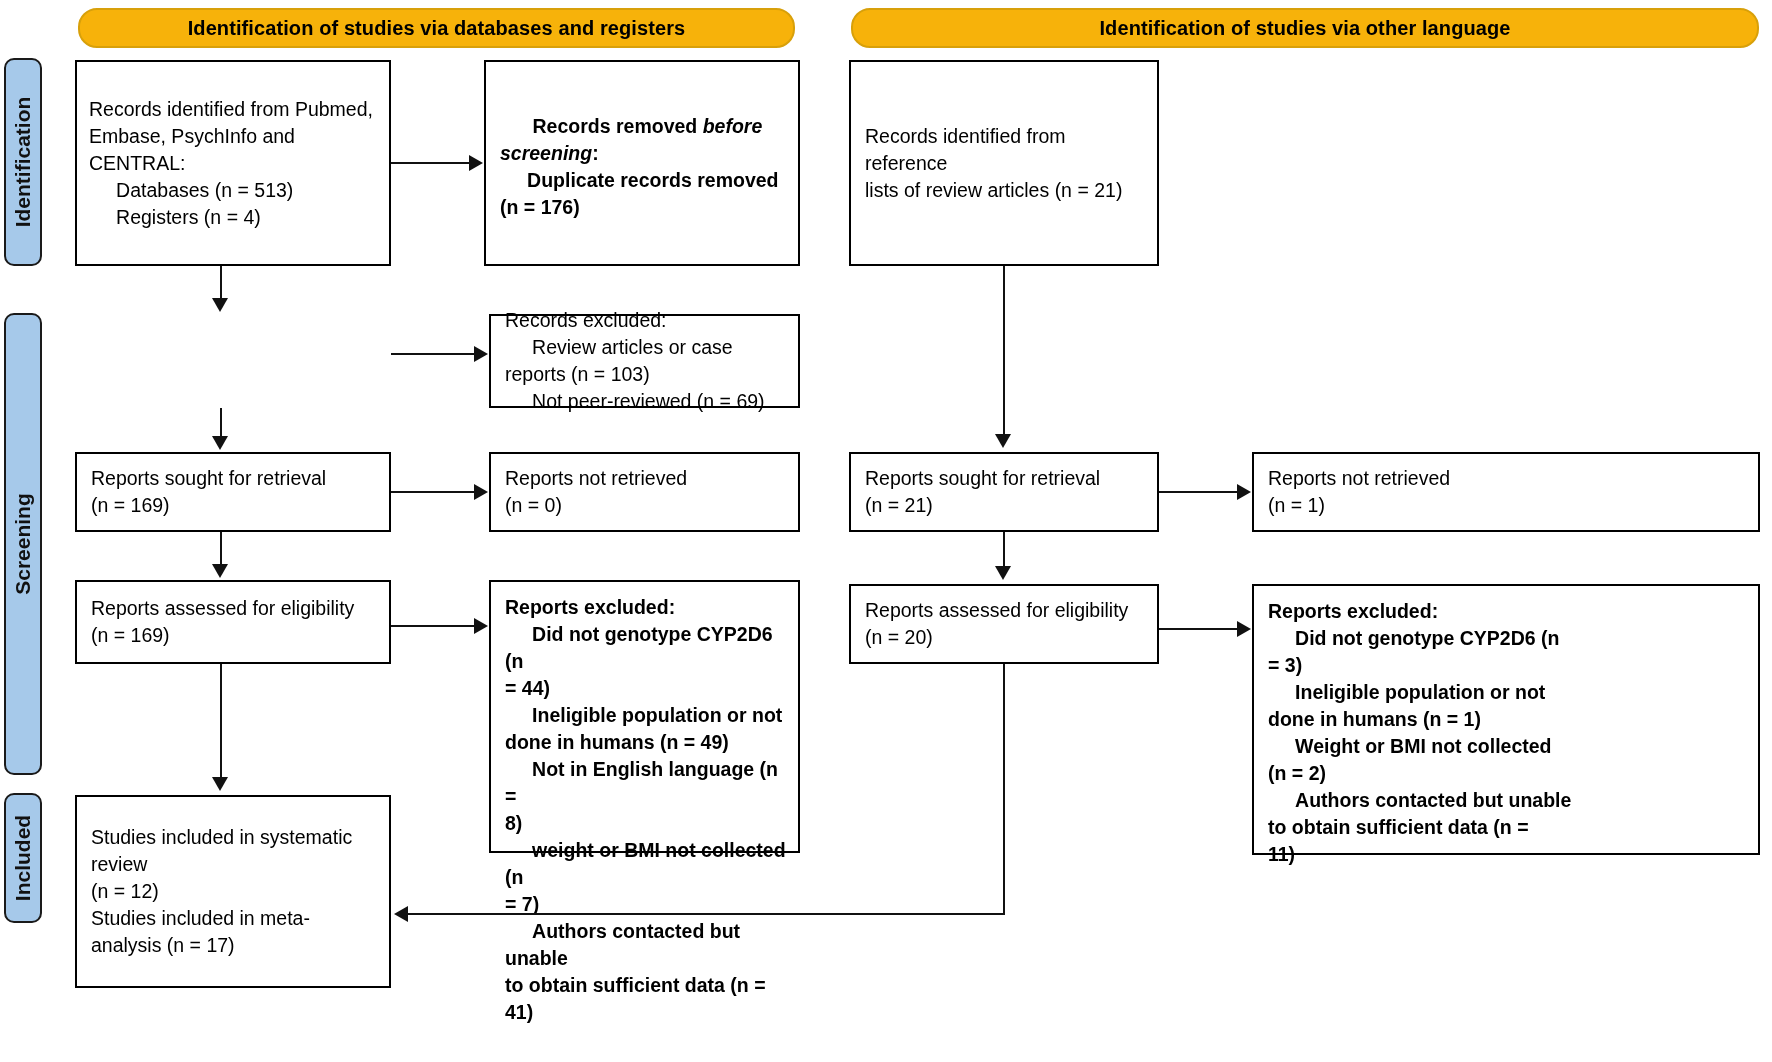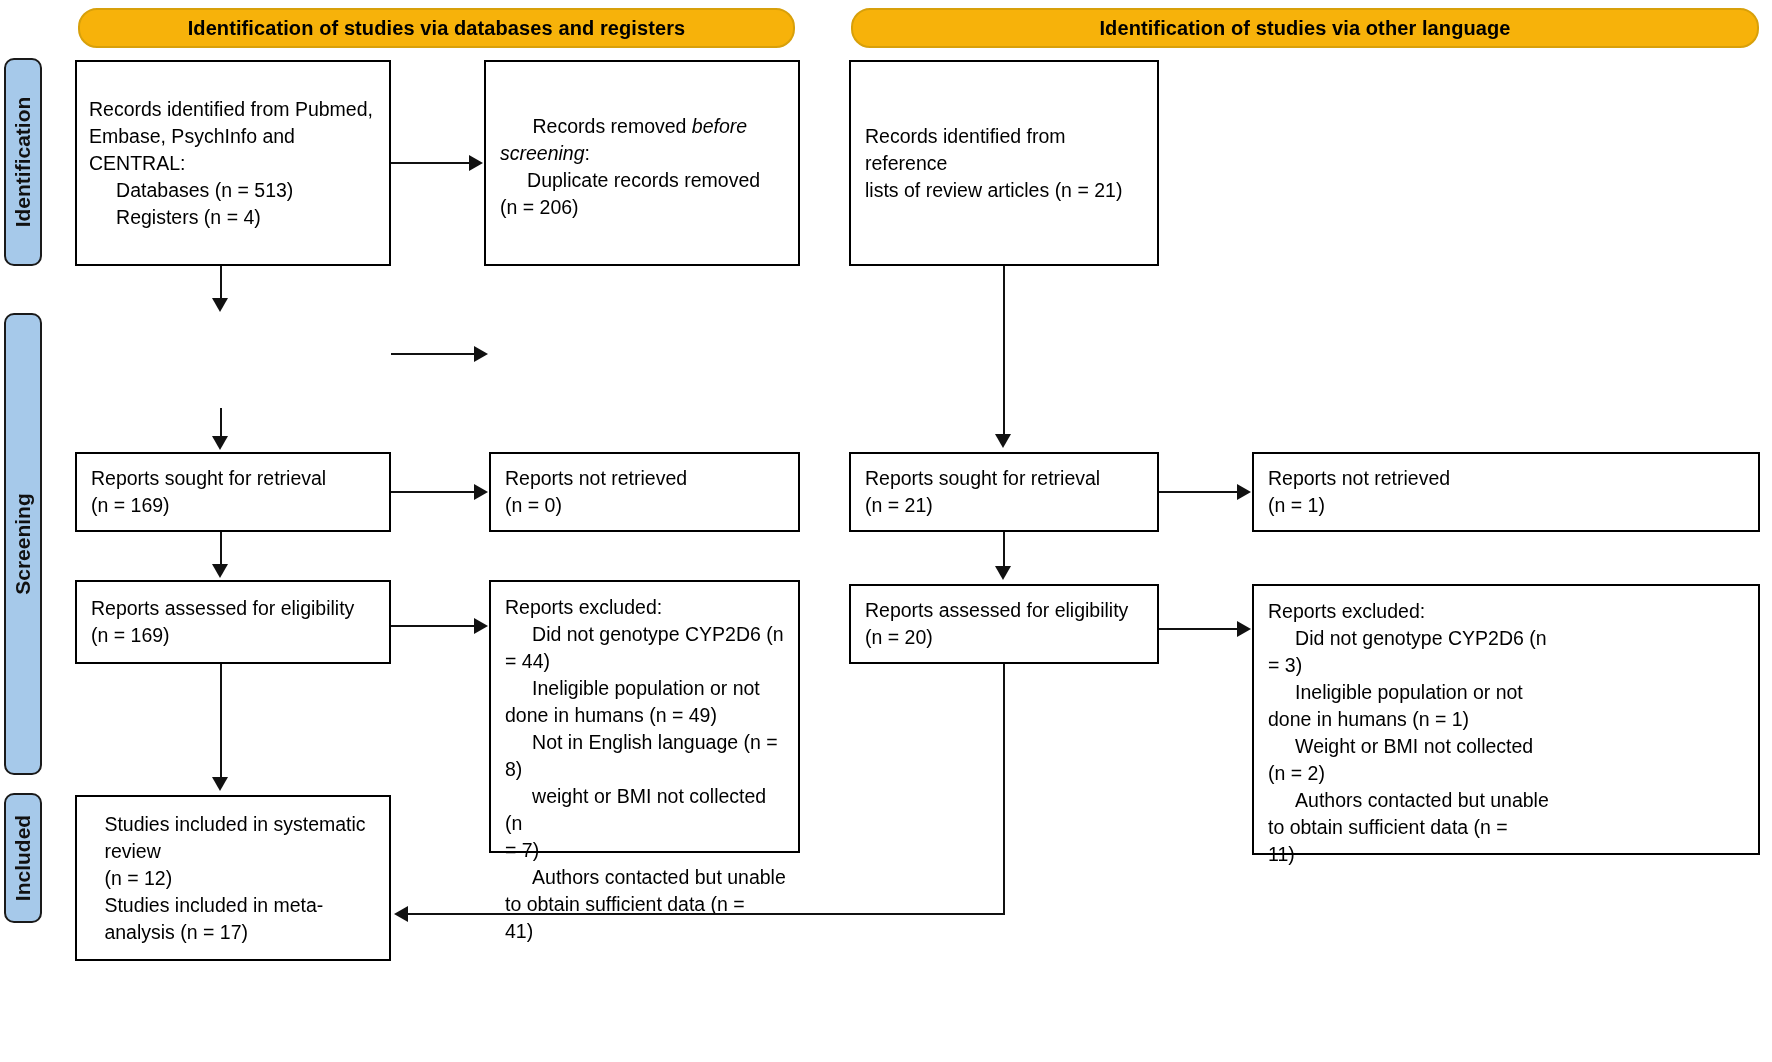--- a/index.html
+++ b/index.html
@@ -62,20 +62,21 @@
   }
   .box .box-text {
     font-size: 19.5px;
     line-height: 27px;
     color: #000000;
     white-space: pre-wrap;
   }
   .box.align-top {
     align-items: flex-start;
     padding-top: 12px;
+    font-weight: bold;
   }
   .ital { font-style: italic; }
   
   .hline {
     position: absolute;
     height: 0;
     border-top: 2px solid #111111;
   }
   .vline {
     position: absolute;
@@ -133,25 +134,31 @@
     <div class="box-text">Records identified from Pubmed,
 Embase, PsychInfo and
 CENTRAL:
      Databases (n = 513)
      Registers (n = 4)</div>
   </div>
 
   <div class="box align-top" style="left:484px; top:60px; width:316px; height:206px; align-items:center;">
     <div class="box-text">
       <span>Records removed </span><span class="ital">before</span><br><span class="ital">screening</span><span>:</span><br><span>     Duplicate records removed
-(n = 206)</span>
+(n = 176)</span>
     </div>
   </div>
 
 
+  <div class="box" style="left:489px; top:314px; width:311px; height:94px;">
+    <div class="box-text">Records excluded:
+     Review articles or case
+reports (n = 103)
+     Not peer-reviewed (n = 69)</div>
+  </div>
 
   <div class="box" style="left:75px; top:452px; width:316px; height:80px;">
     <div class="box-text">Reports sought for retrieval
 (n = 169)</div>
   </div>
 
   <div class="box" style="left:489px; top:452px; width:311px; height:80px;">
     <div class="box-text">Reports not retrieved
 (n = 0)</div>
   </div>
@@ -169,21 +176,21 @@
 done in humans (n = 49)
      Not in English language (n =
 8)
      weight or BMI not collected (n
 = 7)
      Authors contacted but unable
 to obtain sufficient data (n =
 41)</div>
   </div>
 
-  <div class="box" style="left:75px; top:795px; width:316px; height:166px;justify-content:center;">
+  <div class="box" style="left:75px; top:795px; width:316px; height:193px;">
     <div class="box-text">Studies included in systematic
 review
 (n = 12)
 Studies included in meta-
 analysis (n = 17)</div>
   </div>
 
   <div class="box" style="left:849px; top:60px; width:310px; height:206px;">
     <div class="box-text">Records identified from reference
 lists of review articles (n = 21)</div>

